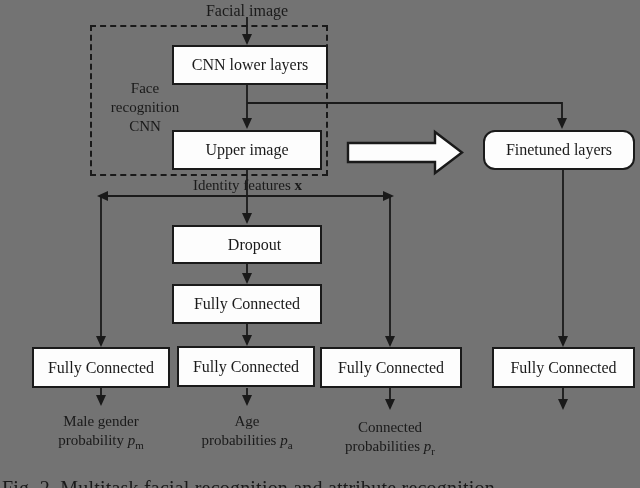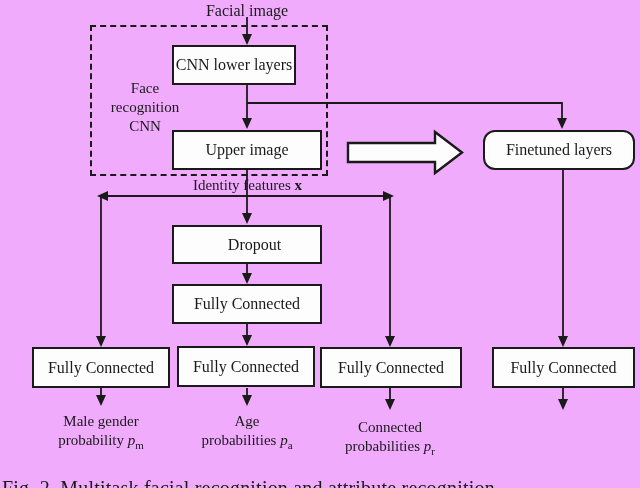--- a/index.html
+++ b/index.html
@@ -1,18 +1,18 @@
 <!DOCTYPE html>
 <html><head>
 <meta charset="utf-8">
 <style>
   html,body{margin:0;padding:0;background:#ffffff;}
   #stage{
     position:relative;width:640px;height:488px;overflow:hidden;
-    background:#f0abfc;color:#1a1a1a;
+    background:#737373;color:#1a1a1a;
     font-family:"Liberation Serif","DejaVu Serif",serif;
   }
   #wires{position:absolute;left:0;top:0;z-index:0;}
   .box{
     position:absolute;z-index:2;box-sizing:border-box;
     border:2px solid #1a1a1a;background:#fdfdfd;
     display:flex;align-items:center;justify-content:center;
     font-size:16px;white-space:nowrap;
   }
   .dashed-group{
@@ -88,21 +88,21 @@
   <div class="dashed-group" style="left:90px;top:25px;width:238px;height:151px;"></div>
 
   <div class="lbl" id="facial-image-label" style="left:187px;top:1px;width:120px;">Facial image</div>
 
   <div class="lbl" style="left:100px;top:62px;width:90px;margin-top:17px;">
     <span>Face</span><br>
     <span>recognition</span><br>
     <span>CNN</span>
   </div>
 
-  <div class="box" style="left:172px;top:45px;width:124px;height:40px;">CNN lower layers</div>
+  <div class="box" style="left:172px;top:45px;width:156px;height:40px;">CNN lower layers</div>
 
   <div class="box" style="left:172px;top:130px;width:150px;height:40px;">Upper image</div>
 
   <div class="box" style="left:483px;top:130px;width:152px;height:40px;border-radius:12px;">Finetuned layers</div>
 
   <div class="lbl" id="identity-label" style="left:160px;top:176px;width:175px;">
     <span>Identity features</span>
     <b>x</b>
   </div>
 

